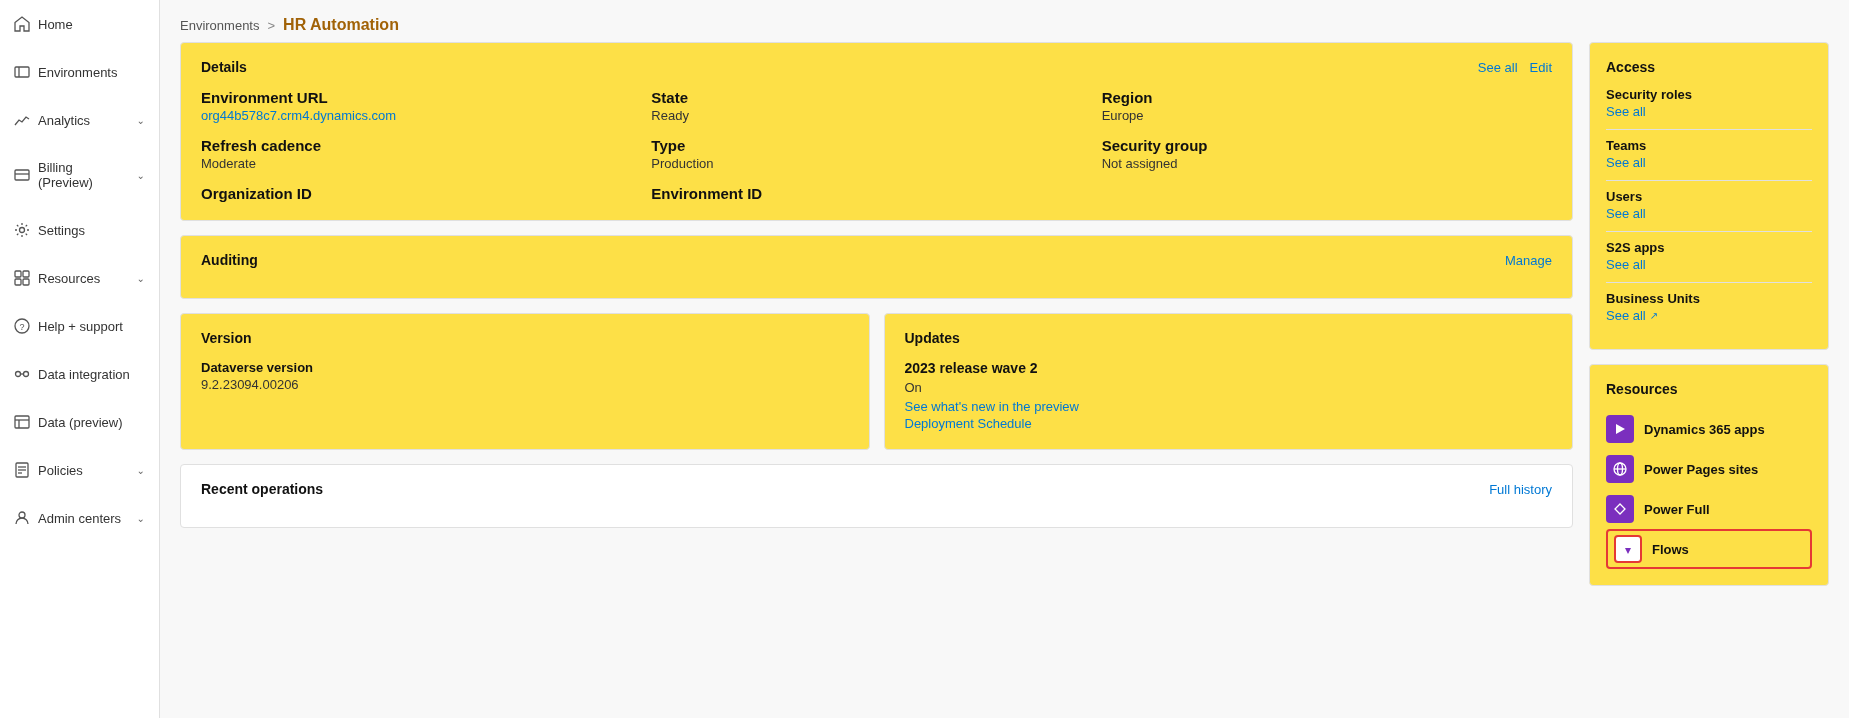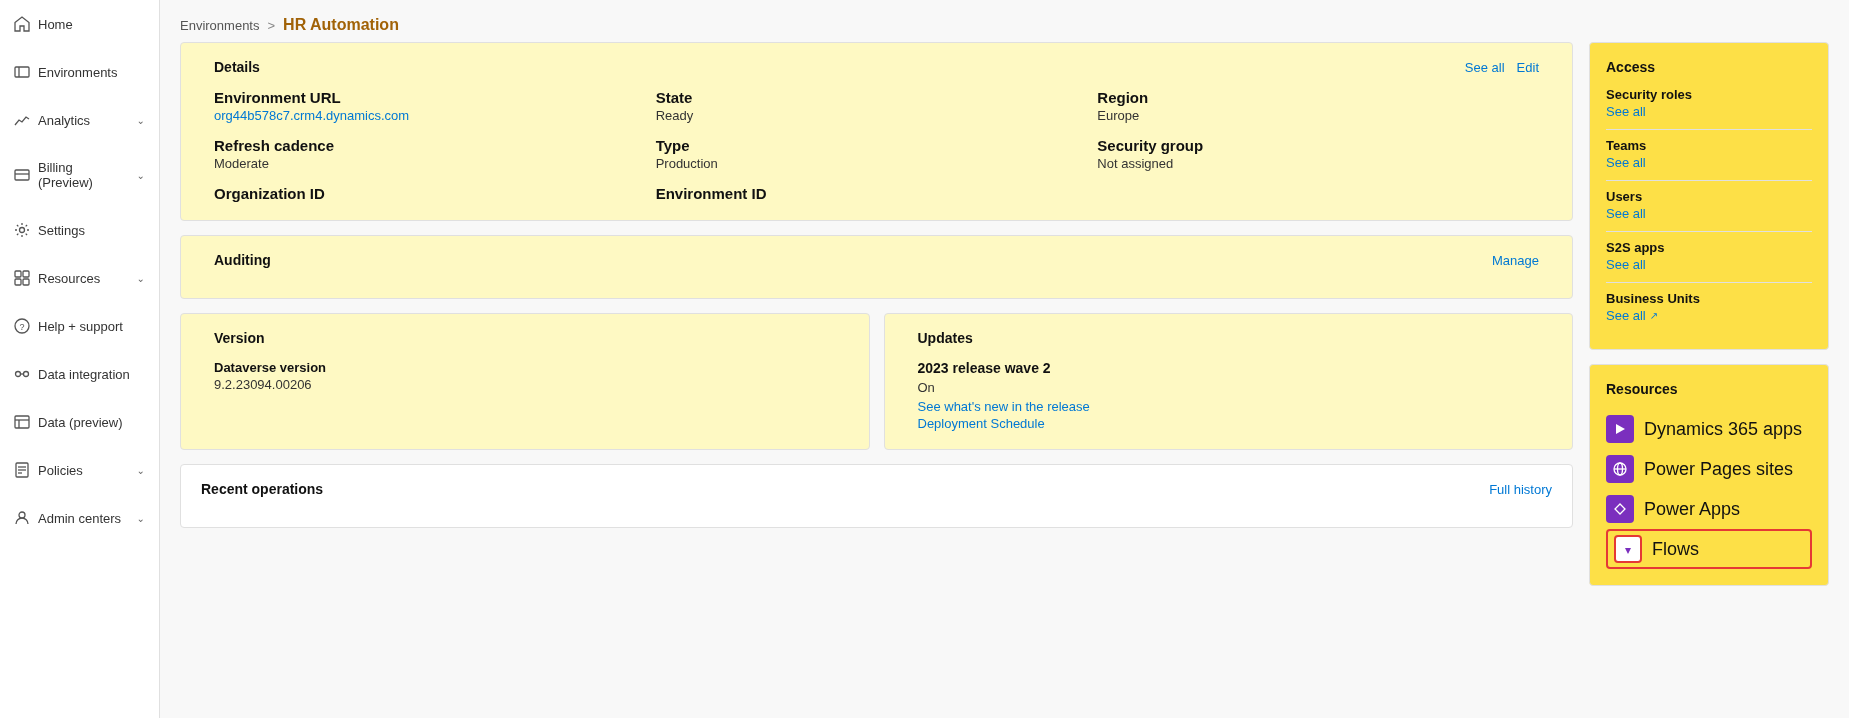--- a/index.html
+++ b/index.html
@@ -71,24 +71,24 @@
     #right-panel {
       width: 240px;
       min-width: 240px;
       display: flex;
       flex-direction: column;
       gap: 14px;
     }
 
     
     .card {
-      background: #fef9c3;
+      background: #fde047;
       border: 1px solid #e0e0e0;
       border-radius: 4px;
-      padding: 16px 33px;
+      padding: 16px 20px;
     }
     .card-header {
       display: flex;
       justify-content: space-between;
       align-items: center;
       margin-bottom: 14px;
     }
     .card-title {
       font-weight: 600;
       font-size: 14px;
@@ -184,21 +184,21 @@
       font-size: 13px;
       flex-shrink: 0;
     }
     .resource-icon.globe { background: #7b2fbe; }
     .resource-icon.apps { background: #7b2fbe; }
     .resource-icon.flows {
       background: #fff;
       border: 2px solid #e53935;
       color: #7b2fbe;
     }
-    .resource-label { font-size: 18px; color: #111; font-weight: 400; }
+    .resource-label { font-size: 13px; color: #111; font-weight: 700; }
 
     
     .version-label { font-weight: 600; font-size: 13px; color: #111; margin-bottom: 2px; }
     .version-value { font-size: 13px; color: #333; }
 
     
     .update-title { font-weight: 600; font-size: 14px; color: #111; margin-bottom: 4px; }
     .update-status { color: #333; font-size: 13px; margin-bottom: 4px; }
     .update-link { color: #0078d4; cursor: pointer; font-size: 13px; display: block; margin-bottom: 2px; }
 
@@ -399,21 +399,21 @@
           </div>
           <div class="version-label">Dataverse version</div>
           <div class="version-value">9.2.23094.00206</div>
         </div>
         <div class="card">
           <div class="card-header">
             <span class="card-title">Updates</span>
           </div>
           <div class="update-title">2023 release wave 2</div>
           <div class="update-status">On</div>
-          <a class="update-link">See what's new in the release</a>
+          <a class="update-link">See what's new in the preview</a>
           <a class="update-link">Deployment Schedule</a>
         </div>
       </div>
 
       <div class="recent-ops-card">
         <div class="card-header">
           <span class="card-title">Recent operations</span>
           <a class="card-action-link">Full history</a>
         </div>
       </div>
@@ -480,21 +480,21 @@
           </div>
           <span class="resource-label">Power Pages sites</span>
         </div>
 
         <div class="resource-item">
           <div class="resource-icon apps">
             <svg width="14" height="14" viewBox="0 0 14 14" fill="none">
               <path d="M7 2L2 7L7 12L12 7Z" stroke="white" stroke-width="1.3" fill="none"></path>
             </svg>
           </div>
-          <span class="resource-label">Power Apps</span>
+          <span class="resource-label">Power Full</span>
         </div>
 
         <div class="resource-item" style="border: 2px solid #e53935; border-radius: 4px; padding: 4px 6px;">
           <div class="resource-icon flows">
             <svg width="14" height="14" viewBox="0 0 14 14" fill="none">
               <path d="M7 2v4H4l3 6 3-6H7z" fill="#7b2fbe"></path>
             </svg>
           </div>
           <span class="resource-label">Flows</span>
         </div>

